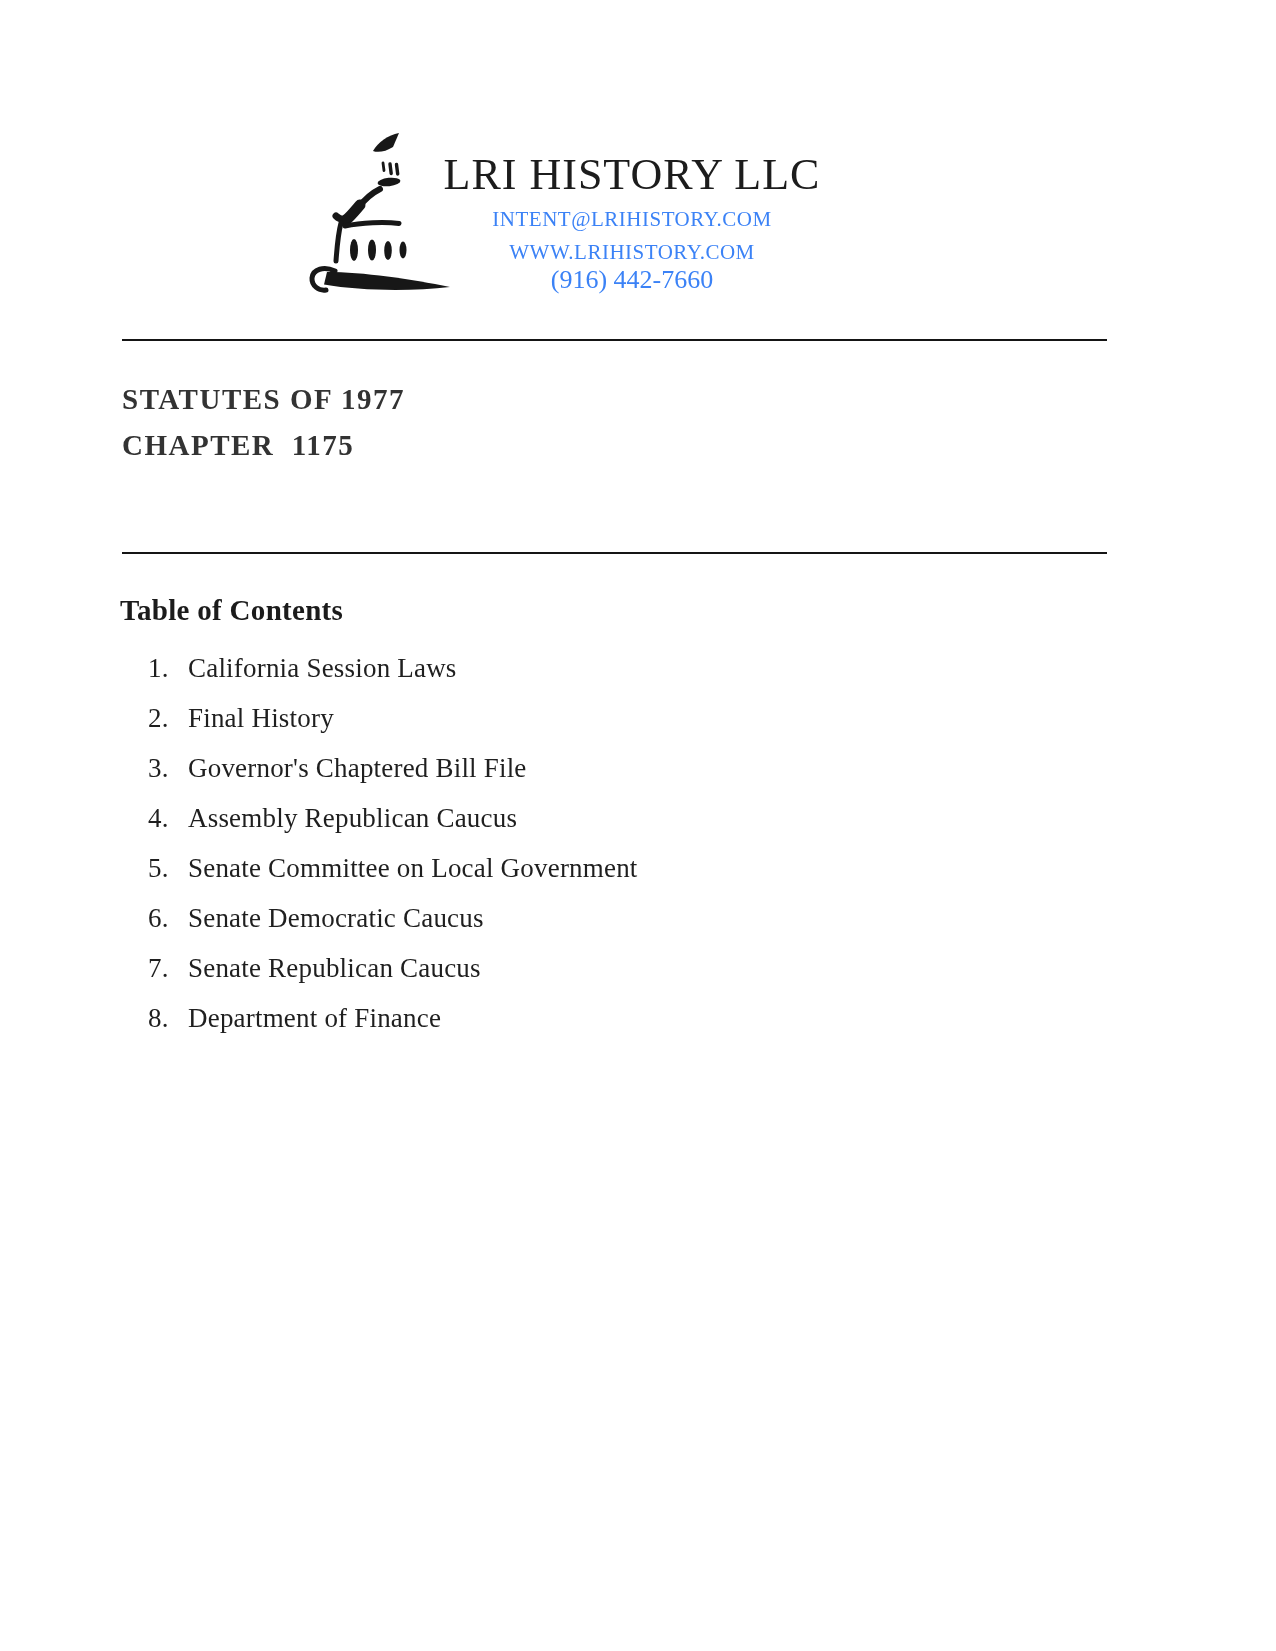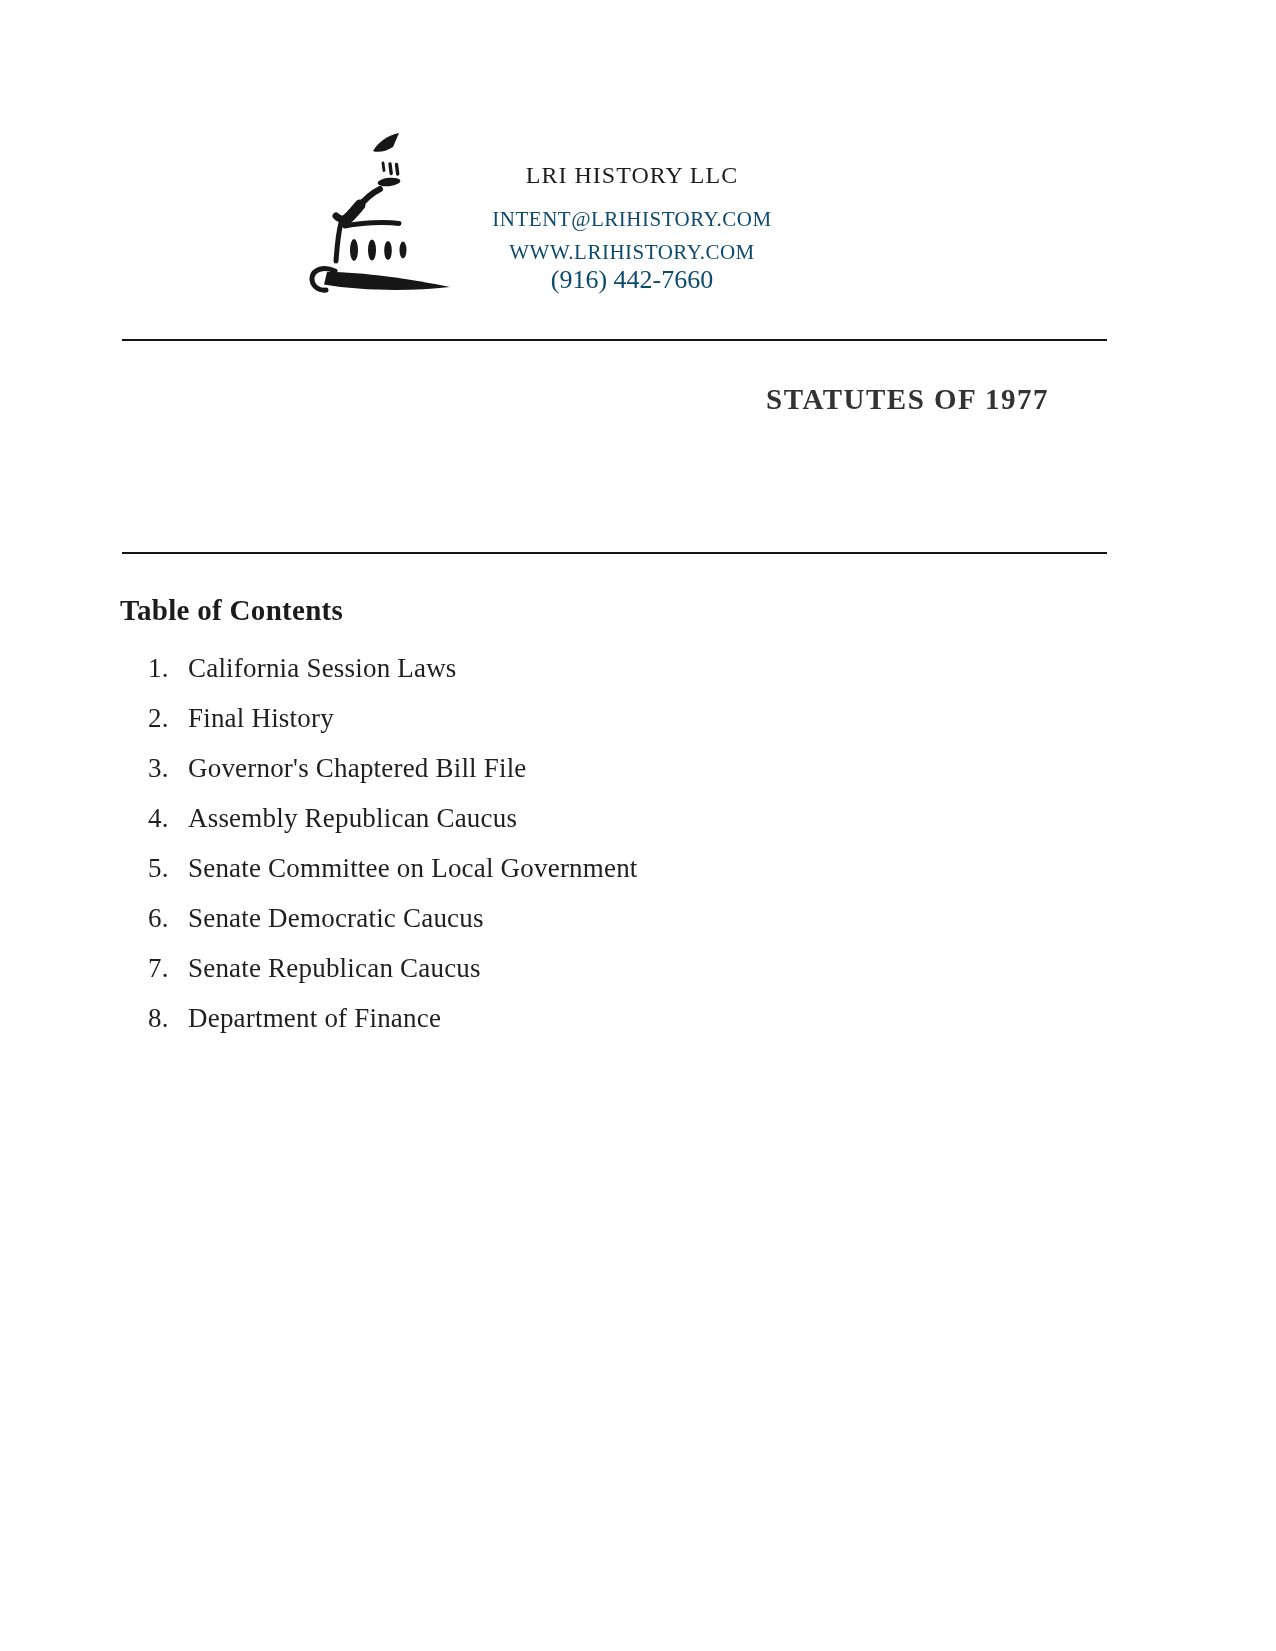--- a/index.html
+++ b/index.html
@@ -17,26 +17,26 @@
   .logo {
     position: absolute;
     left: 293px;
     top: 120px;
     width: 225px;
     height: 185px;
   }
   .letterhead-text { position: absolute; left: 432px; width: 400px; text-align: center; }
   .company-name {
     top: 156px;
-    font-size: 24px;
+    font-size: 44px;
     line-height: 38px;
     letter-spacing: 1px;
     color: #1c1c1c;
   }
-  .contact-line { color: #0c4a6e; }
+  .contact-line { color: #3b82f6; }
   .email-line   { top: 206px; font-size: 21px; line-height: 26px; letter-spacing: 0.5px; }
   .website-line { top: 239px; font-size: 21px; line-height: 26px; letter-spacing: 0.5px; }
   .phone-line   { top: 267px; font-size: 26px; line-height: 26px; letter-spacing: 0px; }
 
   
   .rule {
     position: absolute;
     left: 122px;
     width: 985px;
     height: 0;
@@ -47,21 +47,20 @@
   .rule-bottom { top: 552px; }
 
   
   .reference {
     position: absolute;
     left: 122px;
     top: 376px;
     width: 985px;
     box-sizing: border-box;
     padding-right: 58px;
-    text-align: right;
     font-family: Liberation Serif, serif;
   }
   .ref-line {
     font-size: 29px;
     font-weight: bold;
     line-height: 46px;
     letter-spacing: 1.5px;
     color: #333333;
     white-space: pre;
   }
@@ -138,20 +137,21 @@
 
   <div class="letterhead-text company-name">LRI HISTORY LLC</div>
   <div class="letterhead-text contact-line email-line">INTENT@LRIHISTORY.COM</div>
   <div class="letterhead-text contact-line website-line">WWW.LRIHISTORY.COM</div>
   <div class="letterhead-text contact-line phone-line">(916) 442-7660</div>
 
   <div class="rule rule-top"></div>
 
   <div class="reference">
     <div class="ref-line">STATUTES OF 1977</div>
+    <div class="ref-line">CHAPTER  1175</div>
   </div>
 
   <div class="rule rule-bottom"></div>
 
   <h1 class="toc-title">Table of Contents</h1>
 
   <ol class="toc-list">
     <li class="toc-item">
       <span class="toc-num">1.</span>
       <span class="toc-label">California Session Laws</span>

